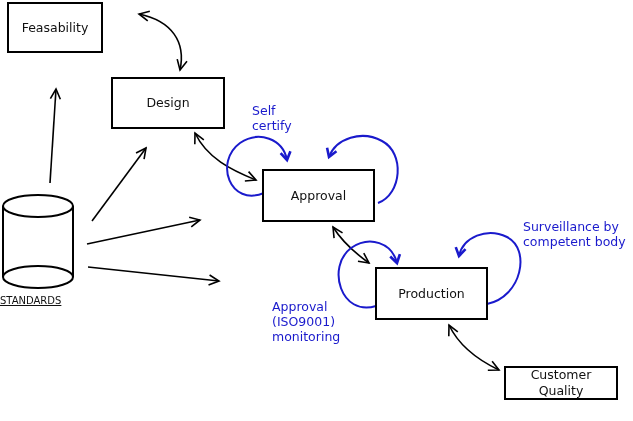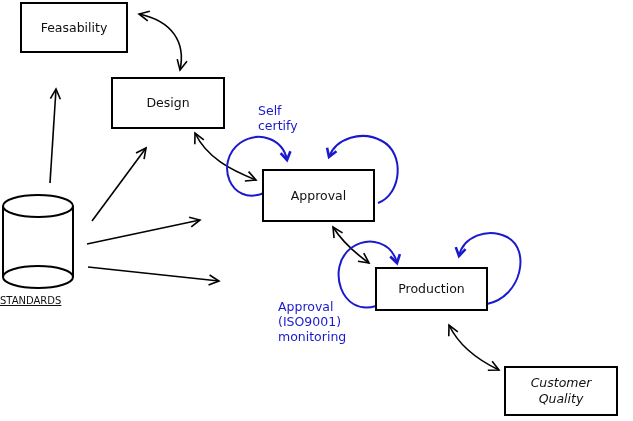--- a/index.html
+++ b/index.html
@@ -28,21 +28,20 @@
     line-height: 16px;
     color: #111;
     text-align: center;
   }
   .annotation {
     position: absolute;
     color: var(--accent);
     font-size: 12.5px;
     line-height: 15px;
     white-space: nowrap;
-    margin-left: 6px;
   }
   .store-label {
     position: absolute;
     color: #111;
     font-size: 10px;
     text-decoration: underline;
   }
 </style>
 </head>
 <body>
@@ -75,49 +74,53 @@
     <path d="M 195 133 C 207 158, 231 170, 256 180" class="black-line" stroke-width="1.6" marker-start="url(#ah-k)" marker-end="url(#ah-k)"></path>
     <path d="M 333 227 C 343 243, 355 253, 369 263" class="black-line" stroke-width="1.6" marker-start="url(#ah-k)" marker-end="url(#ah-k)"></path>
     <path d="M 449 325 C 459 346, 478 360, 499 370" class="black-line" stroke-width="1.6" marker-start="url(#ah-k)" marker-end="url(#ah-k)"></path>
 
     <path d="M 264 193 C 230 207, 214 162, 240 143 C 259 130, 283 139, 287 160" class="blue-line" stroke-width="2" marker-end="url(#ah-b)"></path>
     <path d="M 378 203 C 402 194, 405 153, 382 141 C 362 130, 336 138, 329 157" class="blue-line" stroke-width="2" marker-end="url(#ah-b)"></path>
     <path d="M 376 306 C 341 317, 326 267, 351 248 C 370 235, 392 243, 397 263" class="blue-line" stroke-width="2" marker-end="url(#ah-b)"></path>
     <path d="M 487 304 C 522 297, 531 249, 507 237 C 487 227, 463 237, 459 256" class="blue-line" stroke-width="2" marker-end="url(#ah-b)"></path>
   </svg>
 
-  <div class="node" style="left:20px; top:2px; width:108px; height:51px;">
+  <div class="node" style="left:7px; top:2px; width:96px; height:51px;">
     <span>Feasability</span>
   </div>
 
   <div class="node" style="left:111px; top:77px; width:114px; height:52px;">
     <span>Design</span>
   </div>
 
   <div class="node" style="left:262px; top:169px; width:113px; height:53px;">
     <span>Approval</span>
   </div>
 
-  <div class="node" style="left:375px; top:267px; width:113px; height:44px;">
+  <div class="node" style="left:375px; top:267px; width:113px; height:53px;">
     <span>Production</span>
   </div>
 
-  <div class="node" style="left:504px; top:366px; width:114px; height:50px;font-style:italic;">
+  <div class="node" style="left:504px; top:366px; width:114px; height:34px;">
     <span>Customer</span>
     <span>Quality</span>
   </div>
 
   <div class="store-label" style="left:0px; top:295px; width:80px;">STANDARDS</div>
 
   <div class="annotation" style="left:252px; top:103px;">
     <div>Self</div>
     <div>certify</div>
   </div>
 
 
+  <div class="annotation" style="left:523px; top:219px;">
+    <div>Surveillance by</div>
+    <div>competent body</div>
+  </div>
 
   <div class="annotation" style="left:272px; top:299px;">
     <div>Approval</div>
     <div>(ISO9001)</div>
     <div>monitoring</div>
   </div>
 
 </div>
 
 </body></html>

